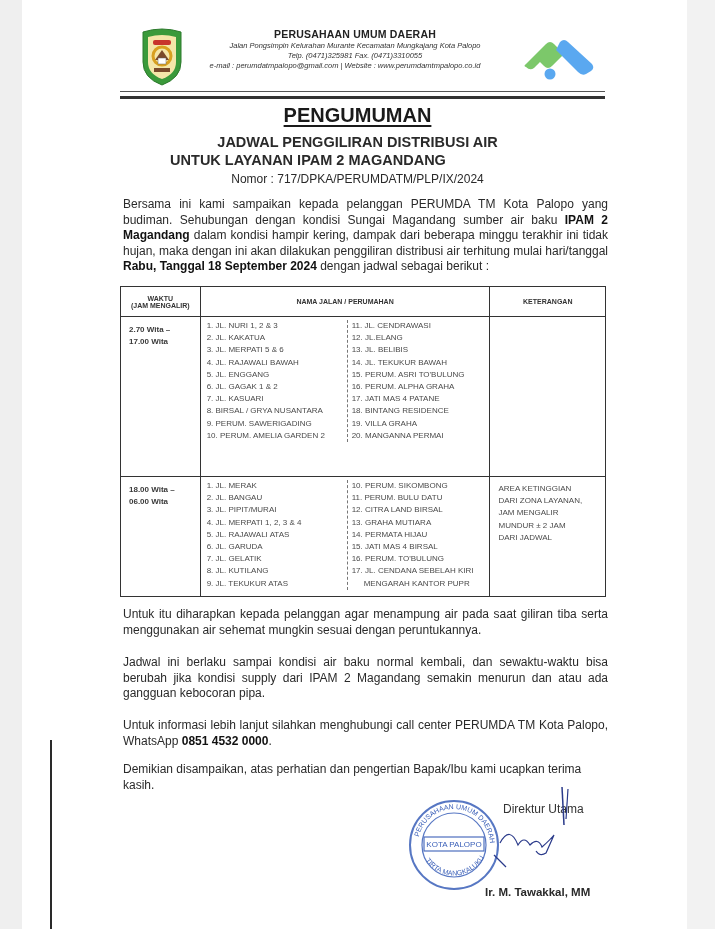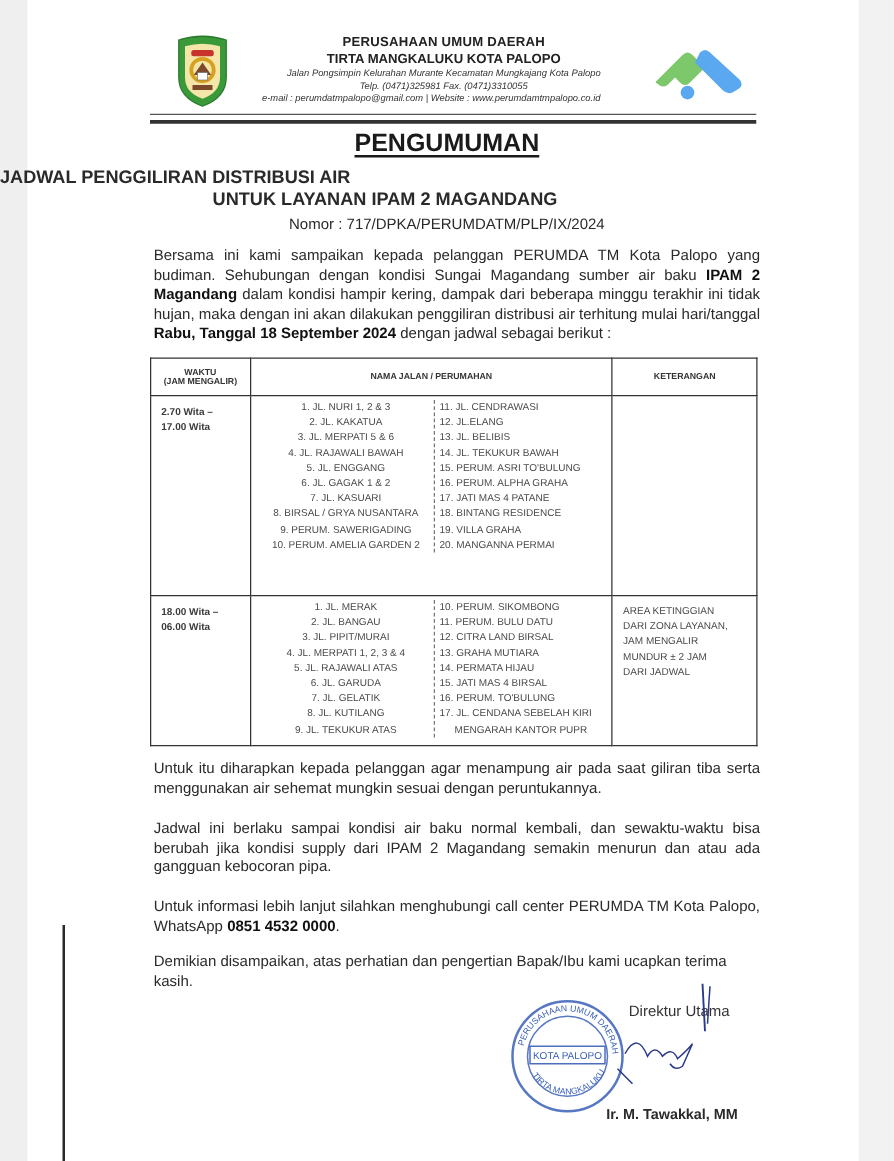--- a/index.html
+++ b/index.html
@@ -17,42 +17,42 @@
     .lh-line1 { font-weight: bold; font-size: 10.5px; color: #222; letter-spacing: 0.2px; line-height: 13px; }
     .lh-line2 { font-weight: bold; font-size: 10.5px; color: #222; line-height: 13px; }
     .lh-line3 { font-style: italic; font-size: 7.5px; color: #333; line-height: 10px; }
     .lh-line4 { font-style: italic; font-size: 7.5px; color: #333; line-height: 10px; }
     .lh-line5 { font-style: italic; font-size: 7.5px; color: #333; line-height: 10px; white-space: nowrap; margin-left: -20px; }
     .rule-thick { position: absolute; left: 120px; top: 96px; width: 485px; height: 3px; background: #333; }
     .rule-thin { position: absolute; left: 120px; top: 91px; width: 485px; height: 1px; background: #555; }
 
     .title { position: absolute; left: 0; top: 104px; width: 715px; text-align: center; font-weight: bold; font-size: 20px; color: #1a1a1a; }
     .title span { text-decoration: underline; text-decoration-thickness: 2px; text-underline-offset: 3px; }
-    .subtitle1 { position: absolute; left: 0; top: 134px; width: 715px; text-align: left; font-weight: bold; font-size: 14.5px; color: #2a2a2a; }
+    .subtitle1 { position: absolute; left: 0; top: 134px; width: 715px; text-align: center; font-weight: bold; font-size: 14.5px; color: #2a2a2a; }
     .subtitle2 { position: absolute; left: 0; top: 152px; width: 616px; text-align: center; font-weight: bold; font-size: 14.5px; color: #2a2a2a; }
     .nomor { position: absolute; left: 0; top: 172px; width: 715px; text-align: center; font-size: 12px; color: #2a2a2a; }
 
     .para { position: absolute; left: 123px; width: 485px; font-size: 12px; line-height: 15.5px; color: #2a2a2a; text-align: justify; }
     .p1 { top: 197px; }
     .p2 { top: 607px; }
     .p3 { top: 655px; }
     .p4 { top: 718px; }
     .p5 { top: 762px; text-align: left; }
     .para b { color: #111; }
 
     table.schedule { position: absolute; left: 120px; top: 286px; width: 486px; border-collapse: collapse; font-size: 8px; color: #4a4a4a; }
     table.schedule td, table.schedule th { border: 1.6px solid #333; vertical-align: top; }
     table.schedule th { height: 30px; vertical-align: middle; font-weight: bold; font-size: 7px; color: #333; text-align: center; }
     .col-time { width: 80px; }
     .col-streets { width: 290px; }
     .col-note { width: 116px; }
     .time-cell { font-weight: bold; font-size: 8px; color: #3a3a3a; padding: 7px 0 0 8px; line-height: 12px; }
     .streets-cell { padding: 3px 0 3px 6px; }
     .streets-wrap { display: flex; }
-    .streets-col-a { width: 140px; line-height: 12.2px; text-align: center; }
+    .streets-col-a { width: 140px; line-height: 12.2px; }
     .streets-col-b { flex: 1; line-height: 12.2px; border-left: 1px dashed #777; padding-left: 4px; }
     .street-item { white-space: nowrap; }
     .note-cell { padding: 6px 0 0 8px; line-height: 12.2px; }
     .note-center { text-align: center; padding: 6px 0 0 0; line-height: 12.2px; }
     .camar { padding: 12px 0 0 8px; font-size: 8.5px; }
     .stamp { position: absolute; left: 406px; top: 797px; width: 96px; height: 96px; }
     .sign-title { position: absolute; left: 503px; top: 802px; font-size: 12px; color: #333; }
     .sign-name { position: absolute; left: 485px; top: 866px; font-size: 11.5px; font-weight: bold; color: #2a2a2a; margin-top: 20px; }
     .signature { position: absolute; left: 480px; top: 785px; width: 100px; height: 90px; }
   </style>
@@ -69,21 +69,20 @@
   <path d="M9 9 Q23 5 37 9 L37 34 Q37 46 23 51 Q9 46 9 34 Z" fill="#f4e6a8"></path>
   <rect x="14" y="12" width="18" height="5" rx="2" fill="#c8342c"></rect>
   <circle cx="23" cy="28" r="9" fill="none" stroke="#d8a020" stroke-width="3"></circle>
   <path d="M16 32 L23 22 L30 32 Z" fill="#7a4a2a"></path>
   <rect x="19" y="30" width="8" height="6" fill="#fff" stroke="#666" stroke-width="0.5"></rect>
   <rect x="15" y="40" width="16" height="4" fill="#7a4a2a"></rect>
 </svg>
 
 <div class="letterhead">
   <div class="lh-line1">PERUSAHAAN UMUM DAERAH</div>
-  <div class="lh-line2">TIRTA MANGKALUKU KOTA PALOPO</div>
   <div class="lh-line3">Jalan Pongsimpin Kelurahan Murante Kecamatan Mungkajang Kota Palopo</div>
   <div class="lh-line4">Telp. (0471)325981 Fax. (0471)3310055</div>
   <div class="lh-line5">e-mail : perumdatmpalopo@gmail.com | Website : www.perumdamtmpalopo.co.id</div>
 </div>
 
 <svg class="brand-logo" viewBox="0 0 80 46">
   <path d="M6 30 L26 10 Q30 6 34 10 L44 20 L32 32 Q28 36 24 32 L20 28 L14 34 Q10 37 6 33 Q3 32 6 30 Z" fill="#7cc86a"></path>
   <path d="M40 8 Q44 4 48 8 L72 30 Q75 34 71 37 L66 40 Q62 42 58 38 L36 16 Z" fill="#5aa8f0"></path>
   <circle cx="30" cy="40" r="5.5" fill="#5aa8f0"></circle>
 </svg>

